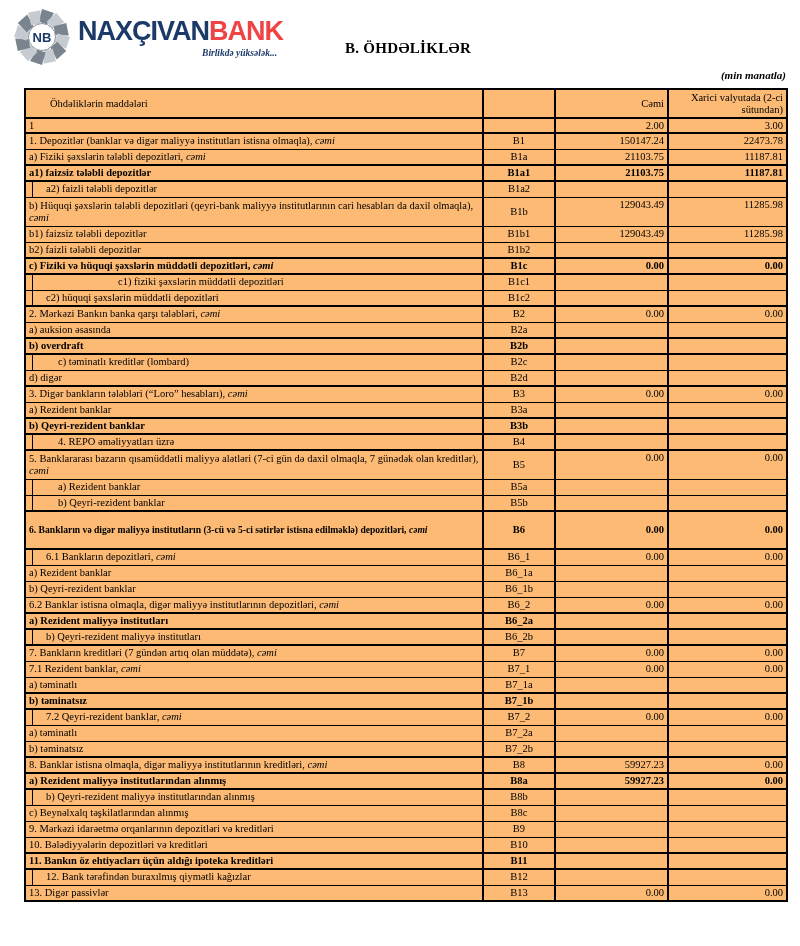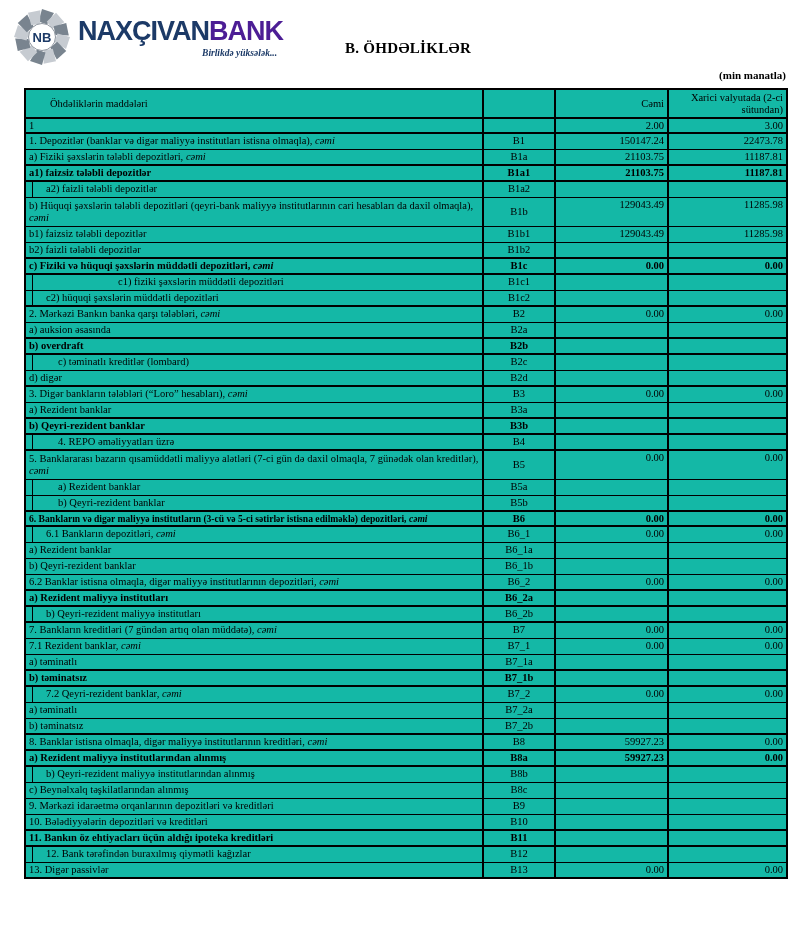--- a/index.html
+++ b/index.html
@@ -8,48 +8,48 @@
     width:800px; height:946px; overflow:hidden; position:relative;
     font-family:"Liberation Serif", serif; color:#000;
   }
   
   .page-header { position:relative; height:88px; }
   .logo { position:absolute; left:13px; top:8px; display:flex; align-items:flex-start; }
   .logo-emblem { width:58px; height:58px; }
   .logo-text { margin-left:7px; margin-top:9px; }
   .wordmark { font-family:"Liberation Sans", sans-serif; font-weight:bold; font-size:27px; letter-spacing:-1px; line-height:28px; white-space:nowrap; }
   .wm-primary { color:#1c3a67; }
-  .wm-secondary { color:#4c1d95; }
+  .wm-secondary { color:#ef4444; }
   .tagline { font-family:"Liberation Serif", serif; font-style:italic; font-weight:bold; font-size:9.5px; color:#1c3a67; text-align:right; padding-right:6px; margin-top:3px; }
   .doc-title { position:absolute; left:16px; right:0; top:40px; text-align:center; font-weight:bold; font-size:15px; letter-spacing:0.3px; }
-  .unit-note { position:absolute; right:14px; top:69px; font-weight:bold; font-size:11px; }
+  .unit-note { position:absolute; right:14px; top:69px; font-style:italic; font-weight:bold; font-size:11px; }
 
   
   table.liab {
     margin-left:24px; width:762px; table-layout:fixed;
-    border-collapse:collapse; background:#14b8a6;
+    border-collapse:collapse; background:#fdba74;
     font-size:10.5px; line-height:12px;
   }
   table.liab { border:2.5px solid #000; }
   td { border:1px solid #000; height:16px; vertical-align:middle; overflow:hidden; }
   td.c-code, td.c-total, td.c-foreign { border-left-width:2px; }
   td.c-label  { padding:0 2px 0 3px; text-align:left; }
   td.c-code   { text-align:center; }
   td.c-total, td.c-foreign { text-align:right; padding:0 3px; }
   .cami { font-style:italic; }
 
   tr.thead td { height:29px; border-bottom-width:2px; }
   tr.thead .c-label { padding-left:24px; }
   tr.thead .c-total, tr.thead .c-foreign { vertical-align:middle; }
   tr.idxrow td { height:15px; }
 
   tr.sec td { border-top-width:2px; }
   tr.bold td { font-weight:bold; border-top-width:2px; border-bottom-width:2px; }
   tr.h2l td { height:29px; }
-  tr.hB6 td { height:15px; }
+  tr.hB6 td { height:38px; }
   tr.hB6 td.c-label { white-space:nowrap; font-size:9.6px; }
   tr.vtop td.c-total, tr.vtop td.c-foreign { vertical-align:top; padding-top:1px; }
 
   td.inset { background-image:linear-gradient(to right, transparent 6px, #000 6px, #000 7px, transparent 7px); }
   td.ind1 { padding-left:20px; }
   td.ind2 { padding-left:32px; }
   td.ind3 { padding-left:92px; }
 </style>
 </head>
 <body>

